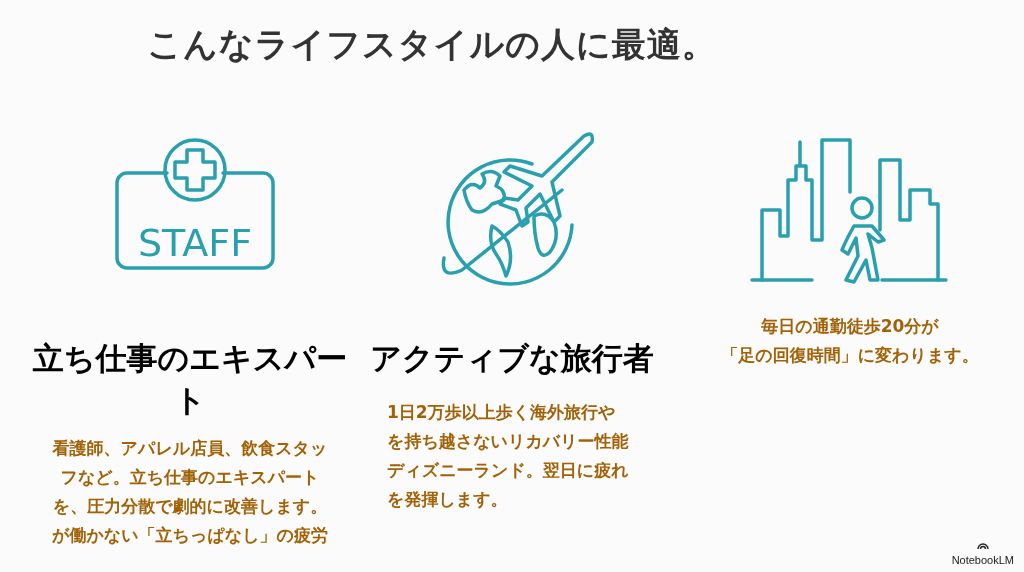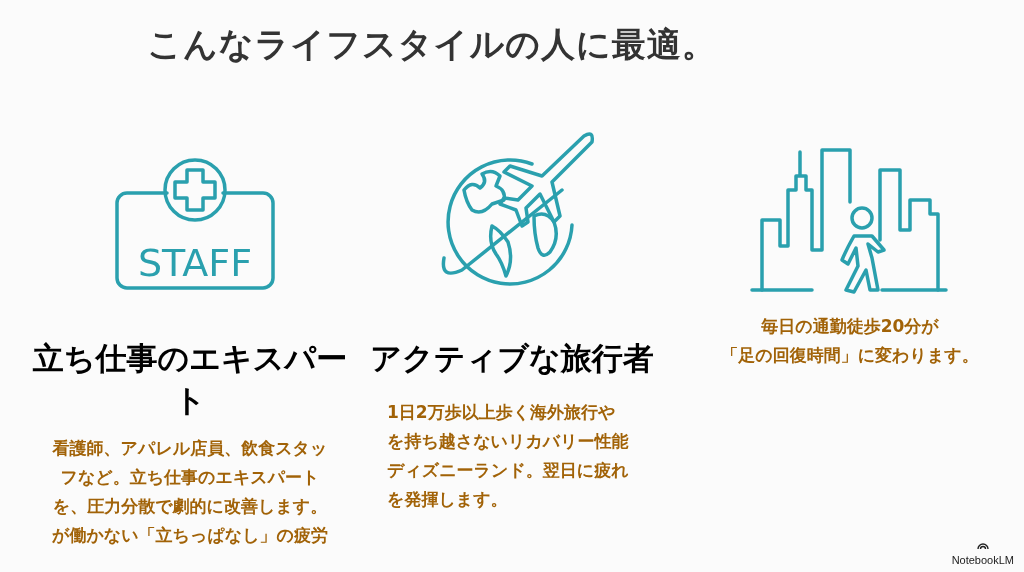--- a/index.html
+++ b/index.html
@@ -14,21 +14,21 @@
     position: absolute; top: 22px; left: 0; width: 864px;
     text-align: center; font-size: 34px; font-weight: bold; color: #333333;
     letter-spacing: 1px;
   }
   .col {
     position: absolute; top: 130px; width: 320px; text-align: center;
   }
   .col.c1 { left: 30px; }
   .col.c2 { left: 352px; }
   .col.c3 { left: 690px; }
-  .icon { height: 170px; display: flex; justify-content: center; align-items: flex-end; }
+  .icon { height: 170px; display: flex; justify-content: center; align-items: flex-start; }
   .icon svg { display: block; }
   .heading {
     margin-top: 38px; font-size: 31px; font-weight: bold; color: #000000;
   }
   .desc {
     margin-top: 12px; font-size: 17px; font-weight: bold; line-height: 29px; color: #a16207;
   }
   .c2 .desc { text-align: left; padding-left: 35px; margin-top: 18px; }
   .brand {
     position: absolute; right: 10px; bottom: 6px; font-size: 11px; color: #222;

